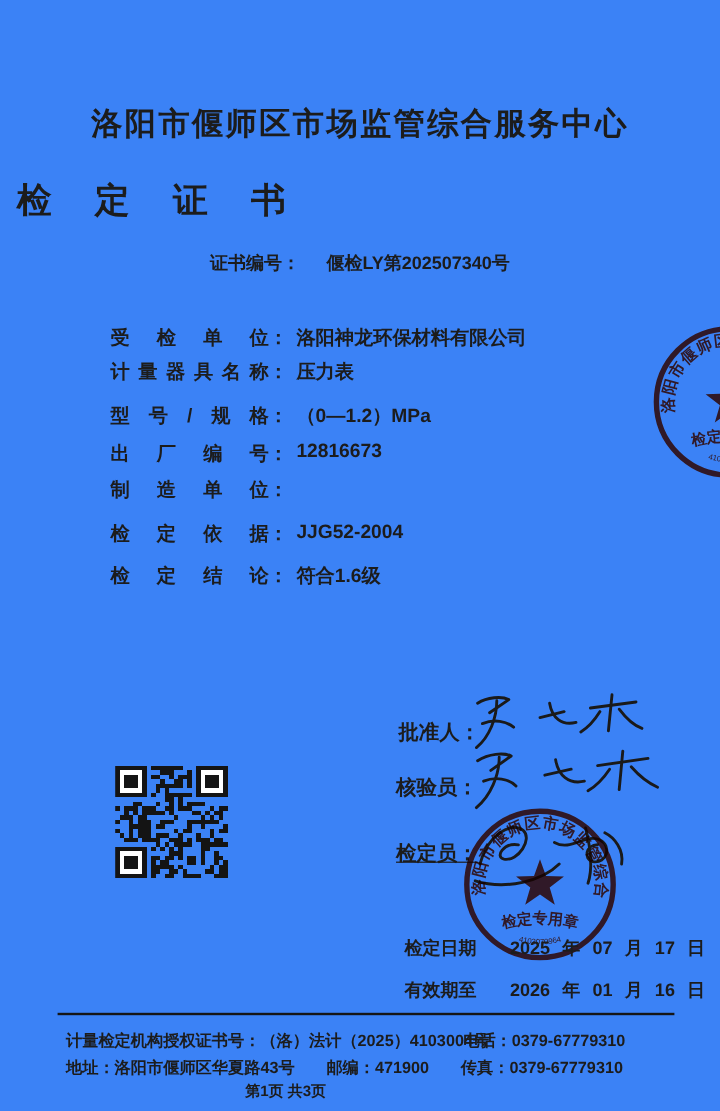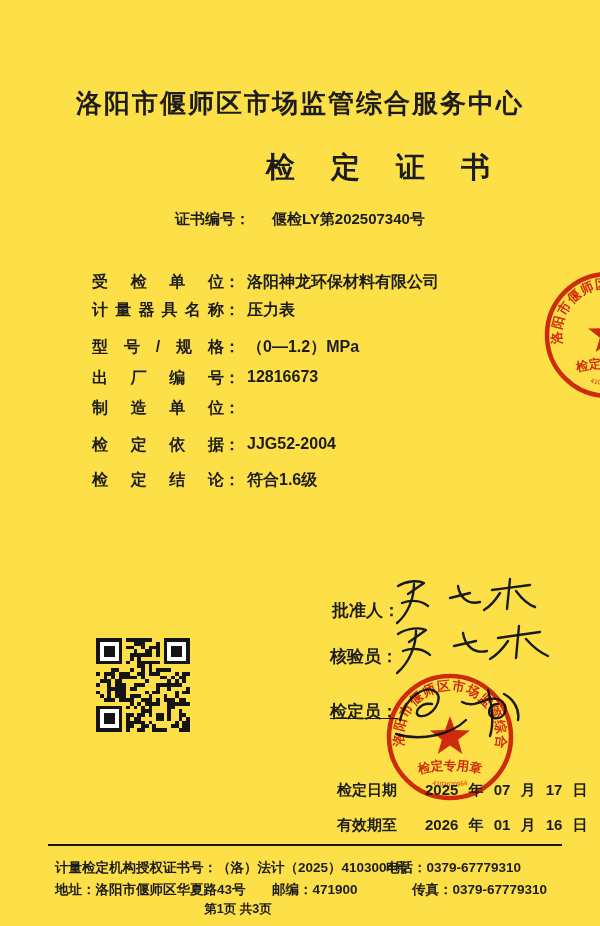--- a/index.html
+++ b/index.html
@@ -1,25 +1,25 @@
 <!DOCTYPE html>
 <html><head>
 <meta charset="utf-8">
 <style>
   html,body{margin:0;padding:0;background:#e8e8e8;}
   .page{
     position:relative;width:600px;height:926px;margin:0 auto;
-    background:#fde047;overflow:hidden;
+    background:#3b82f6;overflow:hidden;
     font-family:"Liberation Sans","DejaVu Sans",sans-serif;
     color:#1c1c1c;
   }
   .abs{position:absolute;}
   .org-title{top:86px;left:0;width:600px;text-align:center;
     font-size:26px;font-weight:bold;letter-spacing:2px;}
-  .doc-title{top:148px;left:0;width:504px;text-align:right;
+  .doc-title{top:148px;left:0;width:504px;text-align:left;
     font-size:29px;font-weight:bold;letter-spacing:14px;text-indent:14px;}
   .certno-row{top:210px;left:175px;font-size:15px;font-weight:bold;}
   .certno-row .val{margin-left:22px;}
   .field-row{left:92px;font-size:16px;font-weight:bold;white-space:nowrap;}
   .flabel{display:inline-block;width:132px;text-align:justify;
     text-align-last:justify;text-justify:inter-character;vertical-align:top;}
   .fcolon{display:inline-block;}
   .fvalue{position:absolute;left:155px;white-space:nowrap;}
   .sig-label{font-size:17px;font-weight:bold;}
   .sig-svg{position:absolute;}
@@ -378,16 +378,16 @@
   </div>
   <div class="abs date-row" style="top:816px;">
     <span>有效期至</span><span class="dval">2026 年 01 月 16 日</span>
   </div>
 
   <div class="abs divider"></div>
   <div class="abs footer" style="top:859px;left:55px;">计量检定机构授权证书号：（洛）法计（2025）4103004号</div>
   <div class="abs footer" style="top:859px;left:386px;">电话：0379-67779310</div>
   <div class="abs footer" style="top:881px;left:55px;">地址：洛阳市偃师区华夏路43号</div>
   <div class="abs footer" style="top:881px;left:272px;">邮编：471900</div>
-  <div class="abs footer" style="top:881px;left:384px;margin-left:28px;">传真：0379-67779310</div>
+  <div class="abs footer" style="top:881px;left:384px;">传真：0379-67779310</div>
   <div class="abs pagenum">第1页  共3页</div>
 
 </div>
 
 </body></html>

